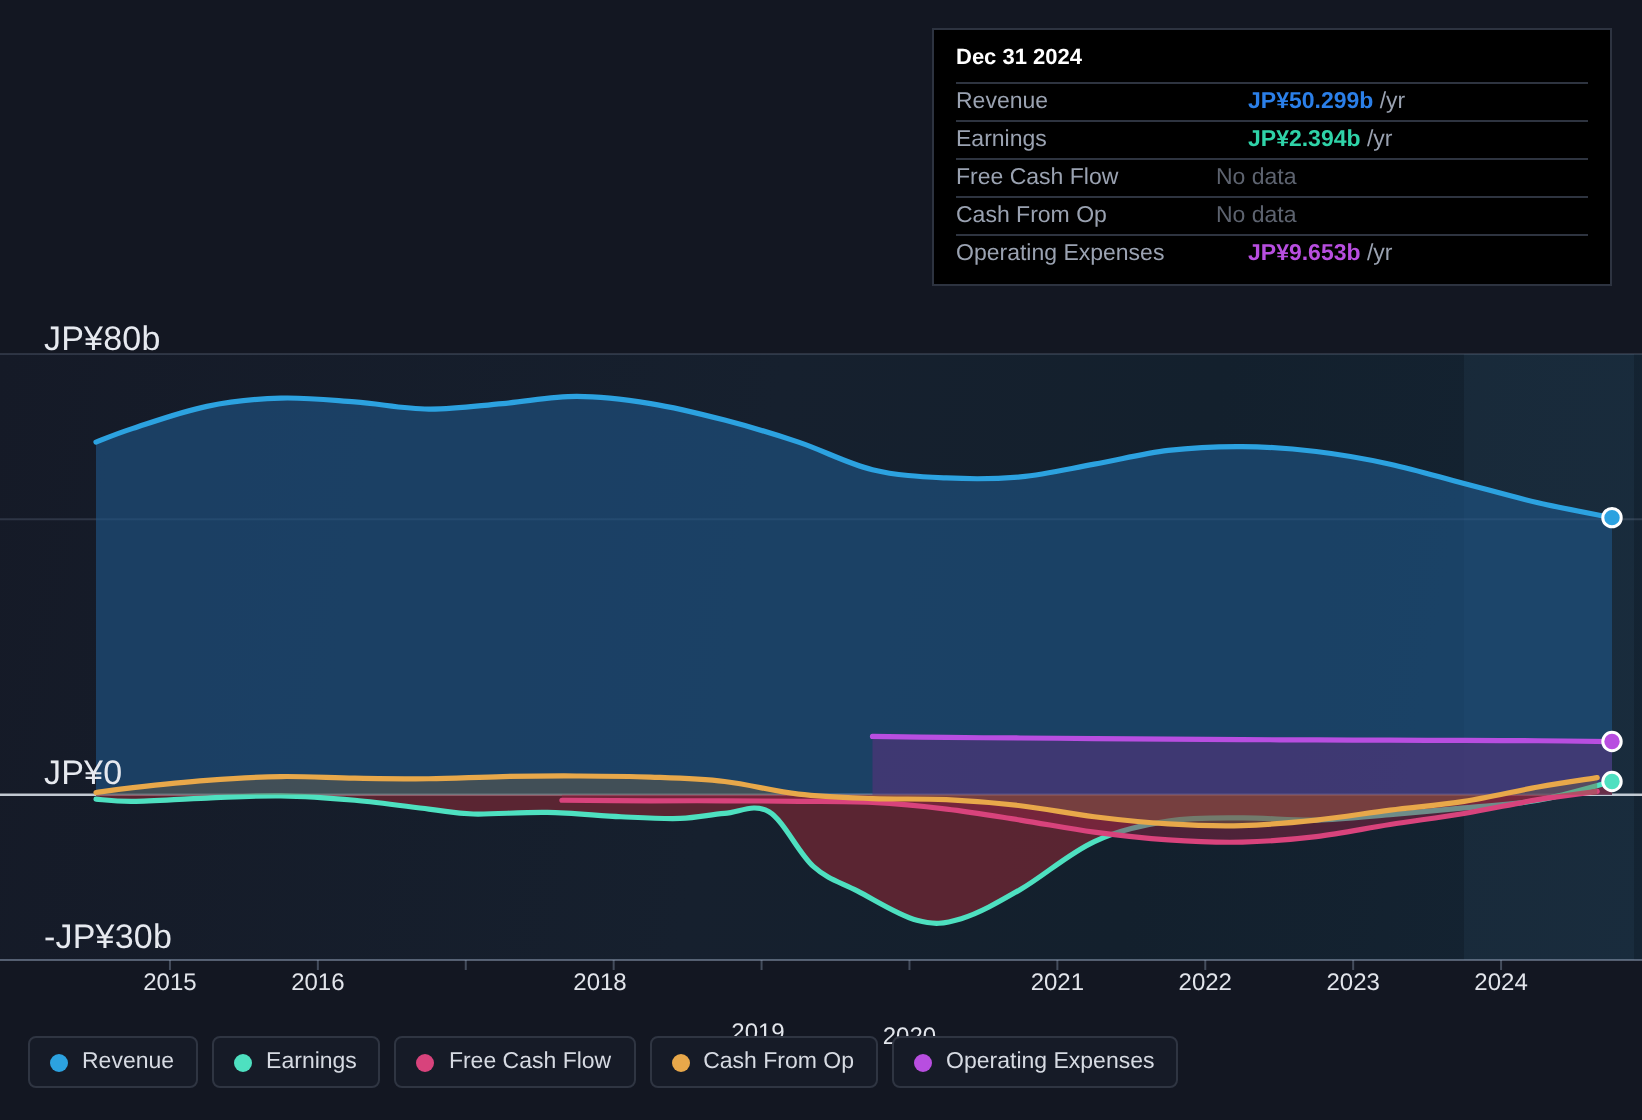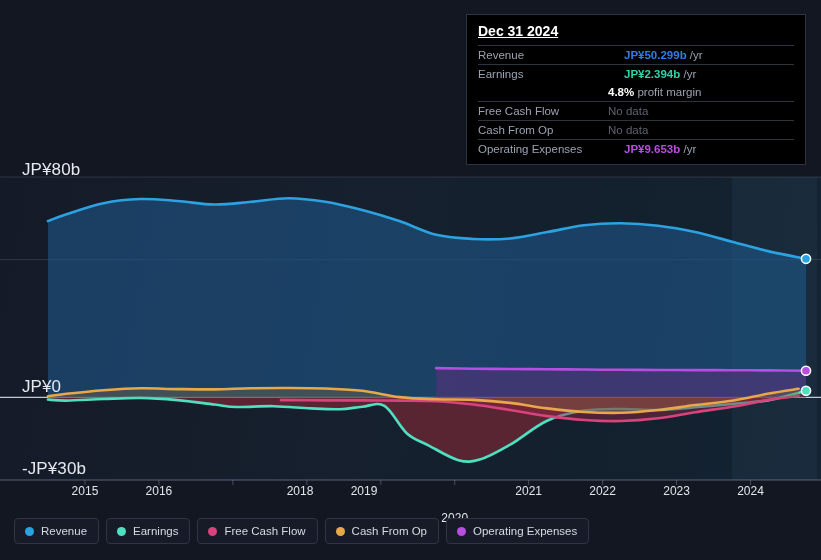--- a/index.html
+++ b/index.html
@@ -67,25 +67,24 @@
     position: absolute;
     left: 466px;
     top: 14px;
     width: 340px;
     background: #000000;
     border: 1px solid #2d3340;
     box-sizing: border-box;
     padding: 7px 11px 6px 11px;
   }
   #tooltip .tt-date {
-    font-size: 14px;
+    font-size: 11px;
     font-weight: bold;
     color: #ffffff;
     padding: 1px 0 6px 0;
-    text-decoration: underline;
   }
   #tooltip table {
     width: 100%;
     border-collapse: collapse;
   }
   #tooltip td {
     font-size: 11.5px;
     padding: 3px 0 3px 0;
     border-top: 1px solid #2e3440;
     vertical-align: middle;
@@ -173,44 +172,40 @@
 
 <div class="axis-label" id="ylab0" style="left:22px; top:160px;">JP¥80b</div>
 <div class="axis-label" id="ylab1" style="left:22px; top:377px;">JP¥0</div>
 <div class="axis-label" id="ylab2" style="left:22px; top:459px;">-JP¥30b</div>
 
 <div id="x-axis">
     <div class="x-tick" style="left: 84.9756px;">2015</div>
     <div class="x-tick" style="left: 158.927px;">2016</div>
     <div class="x-tick" style="left: 232.878px; margin-top: 36px;">2017</div>
     <div class="x-tick" style="left: 300px;">2018</div>
-    <div class="x-tick" style="left: 364px;">2019</div>
+    <div class="x-tick" style="left: 379px; margin-top: 25px;">2019</div>
     <div class="x-tick" style="left: 454.732px; margin-top: 27px;">2020</div>
     <div class="x-tick" style="left: 528.683px;">2021</div>
     <div class="x-tick" style="left: 602.634px;">2022</div>
     <div class="x-tick" style="left: 676.585px;">2023</div>
     <div class="x-tick" style="left: 750.537px;">2024</div>
   </div>
 
 <div id="tooltip">
   <div class="tt-date">Dec 31 2024</div>
   <table>
     <tbody id="tt-body">
         <tr>
           <td class="tt-key">Revenue</td>
           <td class="tt-val"><span class="val-strong" style="color: rgb(43, 127, 232);">JP¥50.299b</span><span class="unit"> /yr</span></td>
         </tr>
         <tr>
           <td class="tt-key">Earnings</td>
           <td class="tt-val"><span class="val-strong" style="color: rgb(47, 211, 168);">JP¥2.394b</span><span class="unit"> /yr</span></td>
         </tr>
-        <tr class="no-rule">
-          <td class="tt-key"></td>
-          <td class="tt-val"><span class="pm-num" style="color: rgb(255, 255, 255);">4.8%</span><span class="pm-txt"> profit margin</span></td>
-        </tr>
         <tr>
           <td class="tt-key">Free Cash Flow</td>
           <td class="tt-val"><span class="nodata">No data</span></td>
         </tr>
         <tr>
           <td class="tt-key">Cash From Op</td>
           <td class="tt-val"><span class="nodata">No data</span></td>
         </tr>
         <tr>
           <td class="tt-key">Operating Expenses</td>

